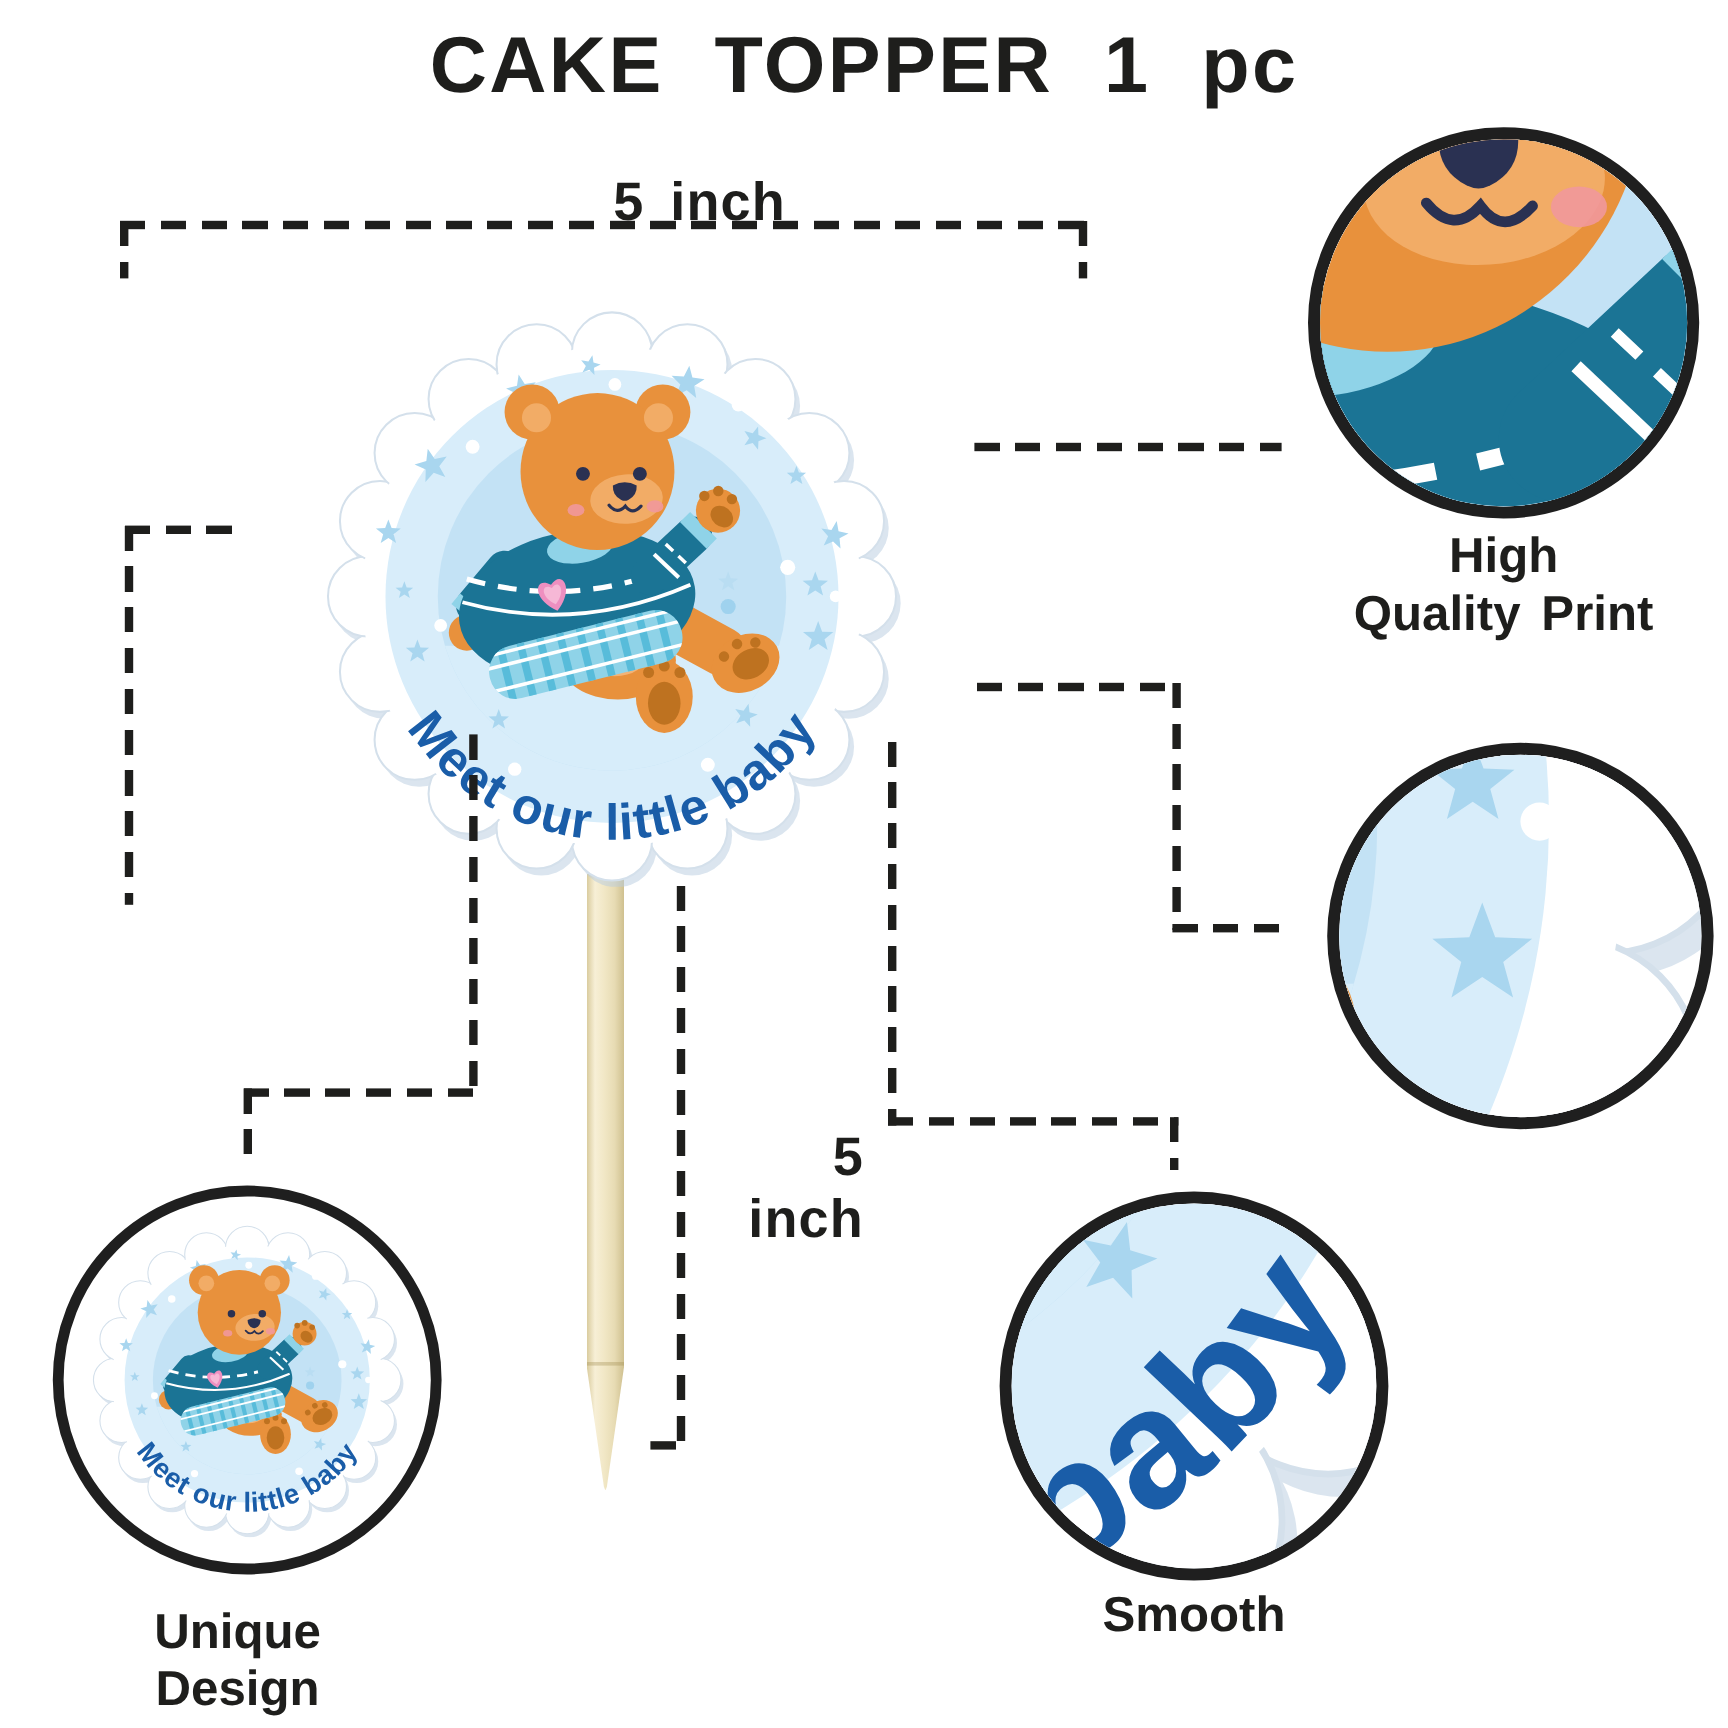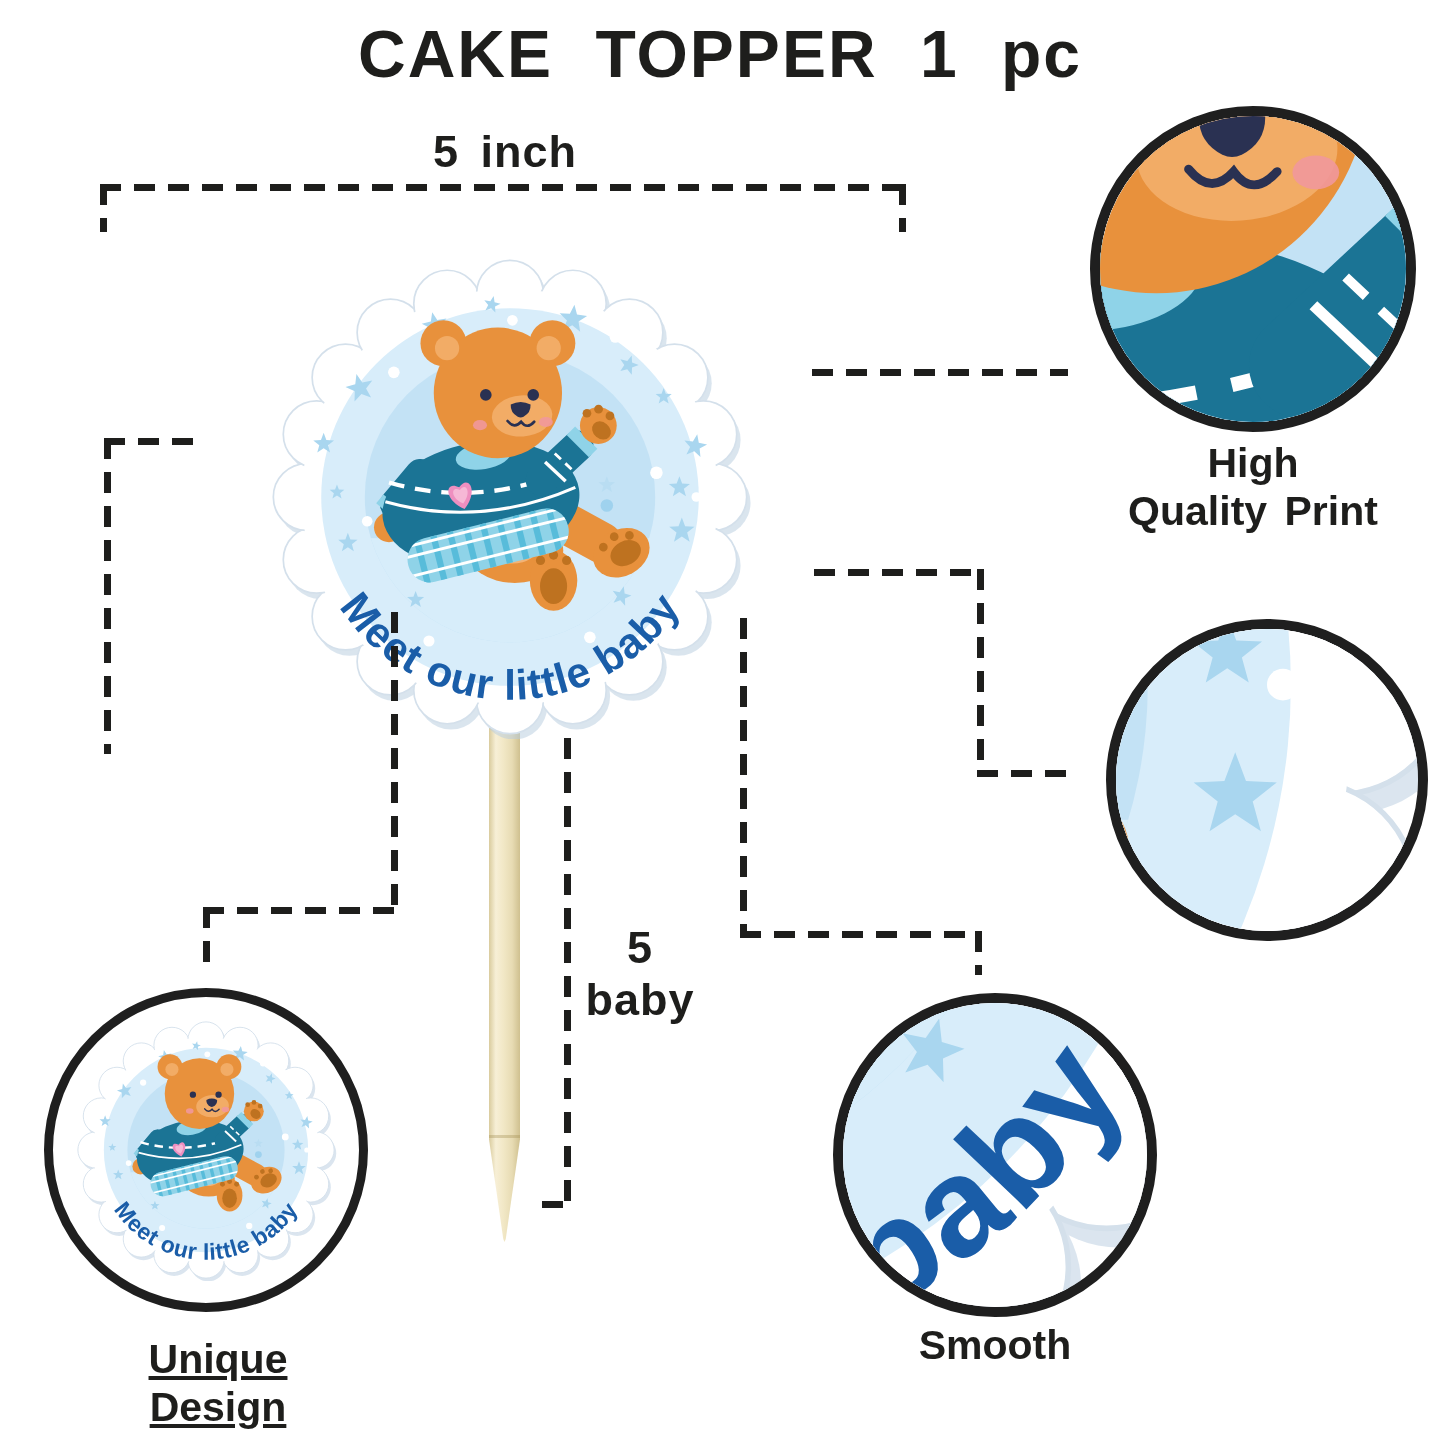--- a/index.html
+++ b/index.html
@@ -1,21 +1,21 @@
 <!DOCTYPE html>
 <html><head>
 <meta charset="utf-8">
 <style>
   html,body{margin:0;padding:0;background:#ffffff;}
   .canvas{position:relative;width:1440px;height:1440px;background:#ffffff;overflow:hidden;
           font-family:"Liberation Sans", sans-serif;color:#1e1e1c;}
   .abs{position:absolute;}
   .title{left:0;top:16px;width:1440px;text-align:center;font-size:66px;font-weight:bold;
          letter-spacing:2px;word-spacing:22px;color:#1e1e1c;}
-  .dim-label{font-weight:bold;font-size:45px;letter-spacing:1px;word-spacing:8px;text-align:center;}
+  .dim-label{font-weight:bold;font-size:45px;letter-spacing:1px;word-spacing:8px;text-align:right;margin-top:16px;}
   .hd{position:absolute;height:7px;background:repeating-linear-gradient(90deg,#1e1e1c 0 21px,transparent 21px 34px);}
   .vd{position:absolute;width:7px;background:repeating-linear-gradient(180deg,#1e1e1c 0 21px,transparent 21px 34px);}
   .callout-label{font-weight:bold;font-size:41px;line-height:1.17;text-align:center;word-spacing:6px;color:#1e1e1c;}
   .zoom-circle{position:absolute;border:10px solid #1f1f1f;border-radius:50%;background:#ffffff;
                overflow:hidden;display:flex;align-items:center;justify-content:center;}
   .zoom-circle svg{display:block;}
   .stick{position:absolute;left:489px;top:728px;width:31px;height:514px;
          background:linear-gradient(90deg,#d9cb9d 0%,#f7efd6 22%,#f1e7c5 48%,#e7dbb3 75%,#cfc08f 100%);
          clip-path:polygon(0 0,100% 0,100% 80%,54% 99.4%,50% 100%,46% 99.4%,0 80%);}
   .stick::after{content:"";position:absolute;left:0;right:0;top:79.2%;height:3px;background:rgba(160,140,80,.35);}
@@ -214,41 +214,41 @@
   <div class="abs dim-label" style="left:355px;top:126px;width:300px;">5 inch</div>
   <div class="hd" style="left:100px;top:184px;width:806px;"></div>
   <div class="vd" style="left:100px;top:184px;height:48px;"></div>
   <div class="vd" style="left:899px;top:184px;height:48px;"></div>
 
   <div class="stick"></div>
   <div class="vd" style="left:564px;top:738px;height:470px;"></div>
   <div class="hd" style="left:542px;top:1201px;width:29px;"></div>
   <div class="abs dim-label" style="left:560px;top:922px;width:160px;">
     <div>5</div>
-    <div>baby</div>
+    <div>inch</div>
   </div>
 
   <svg class="abs" style="left:268px;top:255px;" width="484" height="484" viewBox="0 0 200 200">
     <use href="#topper-art"></use>
   </svg>
 
   <div class="hd" style="left:104px;top:438px;width:96px;"></div>
   <div class="vd" style="left:104px;top:438px;height:316px;"></div>
   <div class="abs callout-label" style="left:10px;top:760px;width:306px;">
   </div>
 
   <div class="vd" style="left:391px;top:612px;height:302px;"></div>
   <div class="hd" style="left:203px;top:907px;width:195px;"></div>
   <div class="vd" style="left:203px;top:907px;height:68px;"></div>
   <div class="zoom-circle" style="left:44px;top:988px;width:306px;height:306px;border-width:9px;">
     <svg width="262" height="262" viewBox="0 0 200 200">
       <use href="#topper-art"></use>
     </svg>
   </div>
-  <div class="abs callout-label" style="left:56px;top:1336px;width:324px;text-decoration:underline;">
+  <div class="abs callout-label" style="left:36px;top:1336px;width:324px;">
     <div>Unique</div>
     <div>Design</div>
   </div>
 
   <div class="hd" style="left:812px;top:369px;width:256px;"></div>
   <div class="zoom-circle" style="left:1090px;top:106px;width:306px;height:306px;">
     <svg width="306" height="306" viewBox="88 62 38 38">
       <use href="#topper-art"></use>
     </svg>
   </div>

